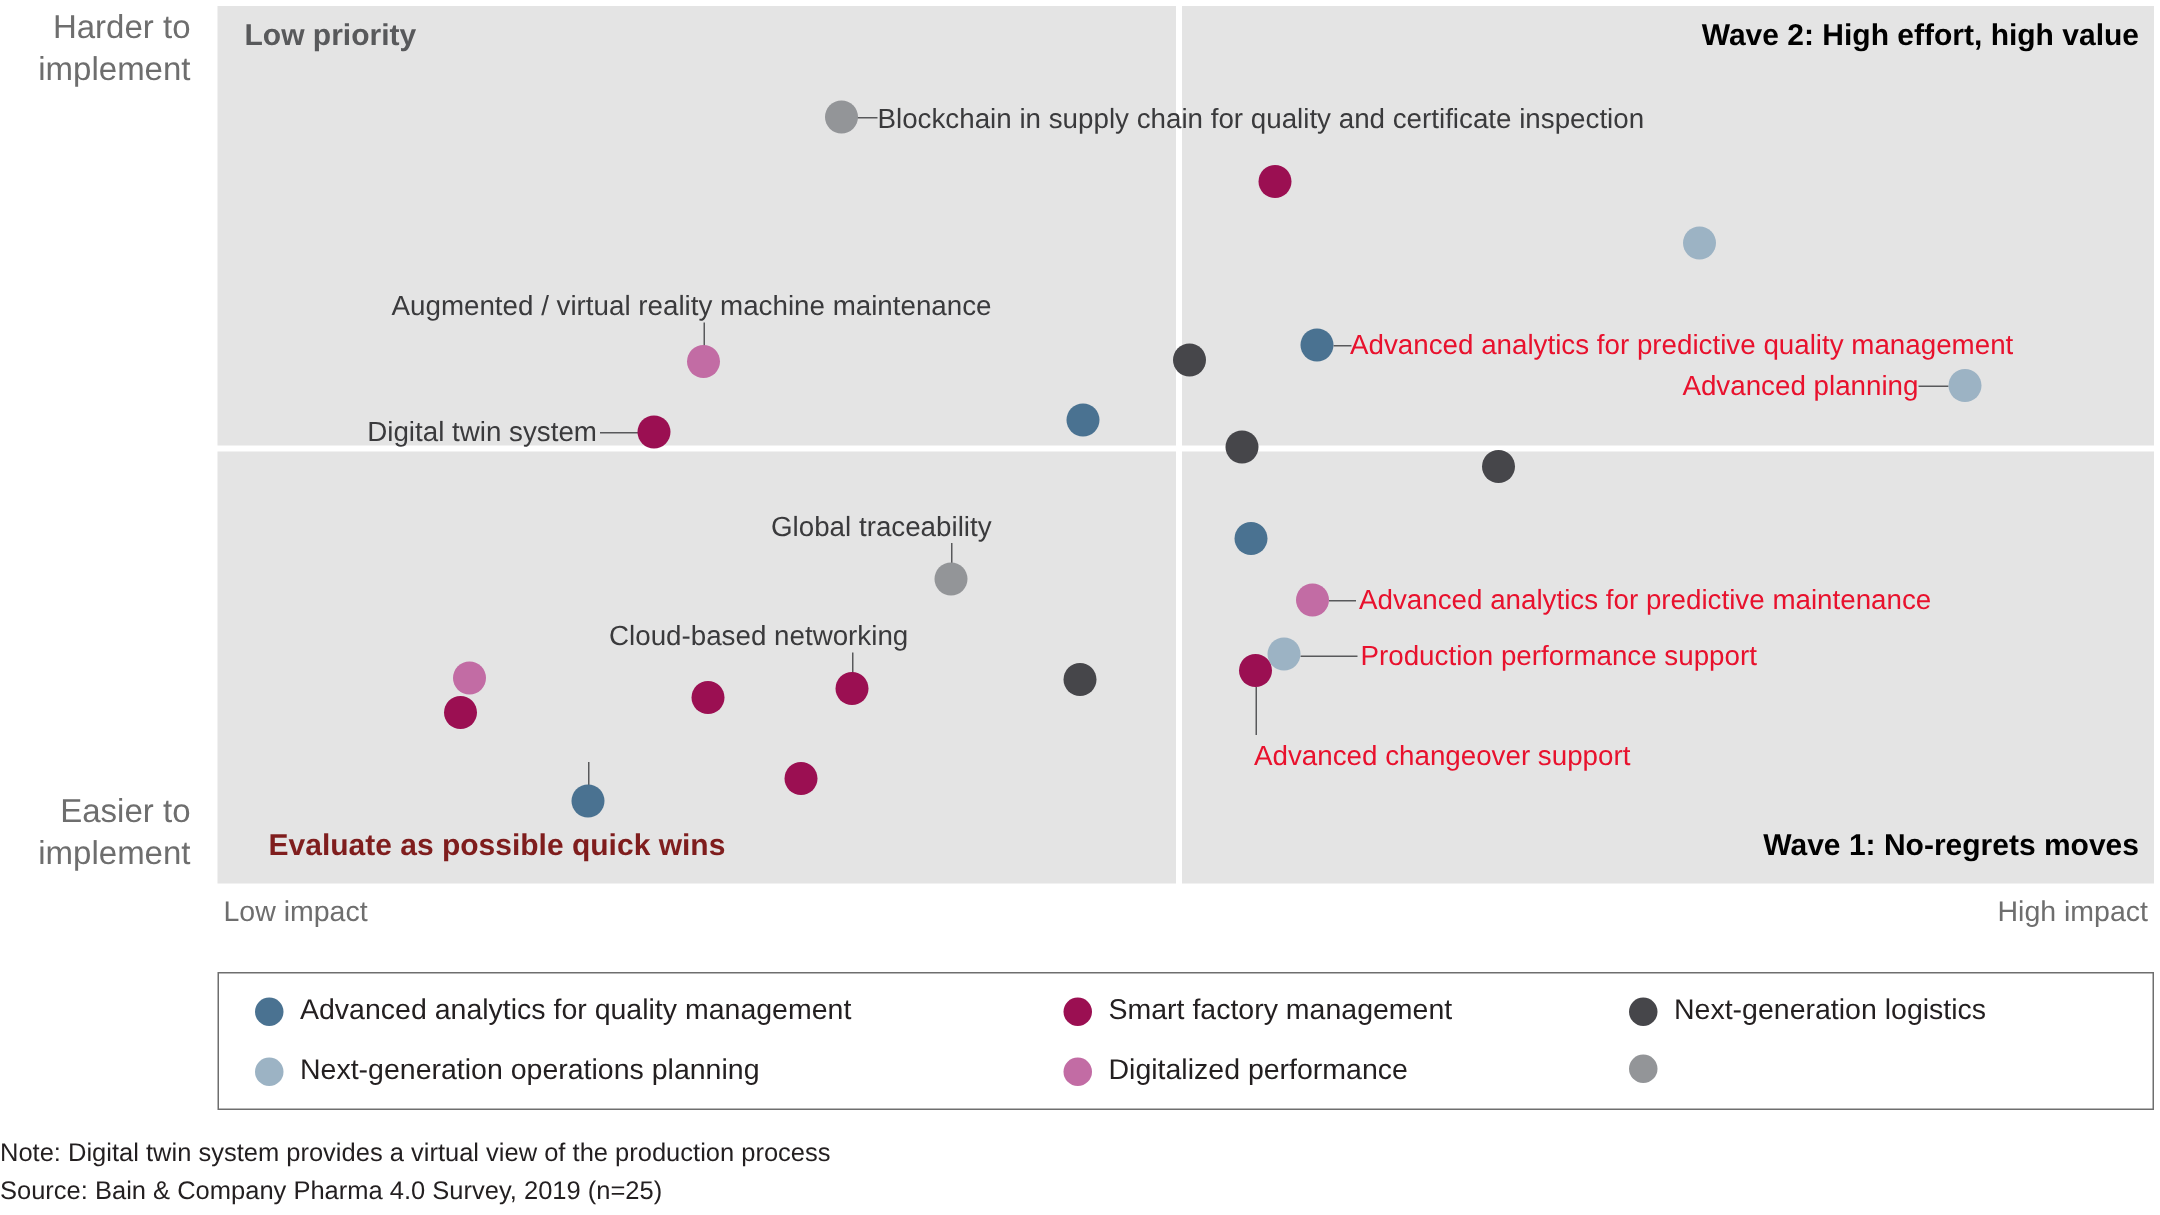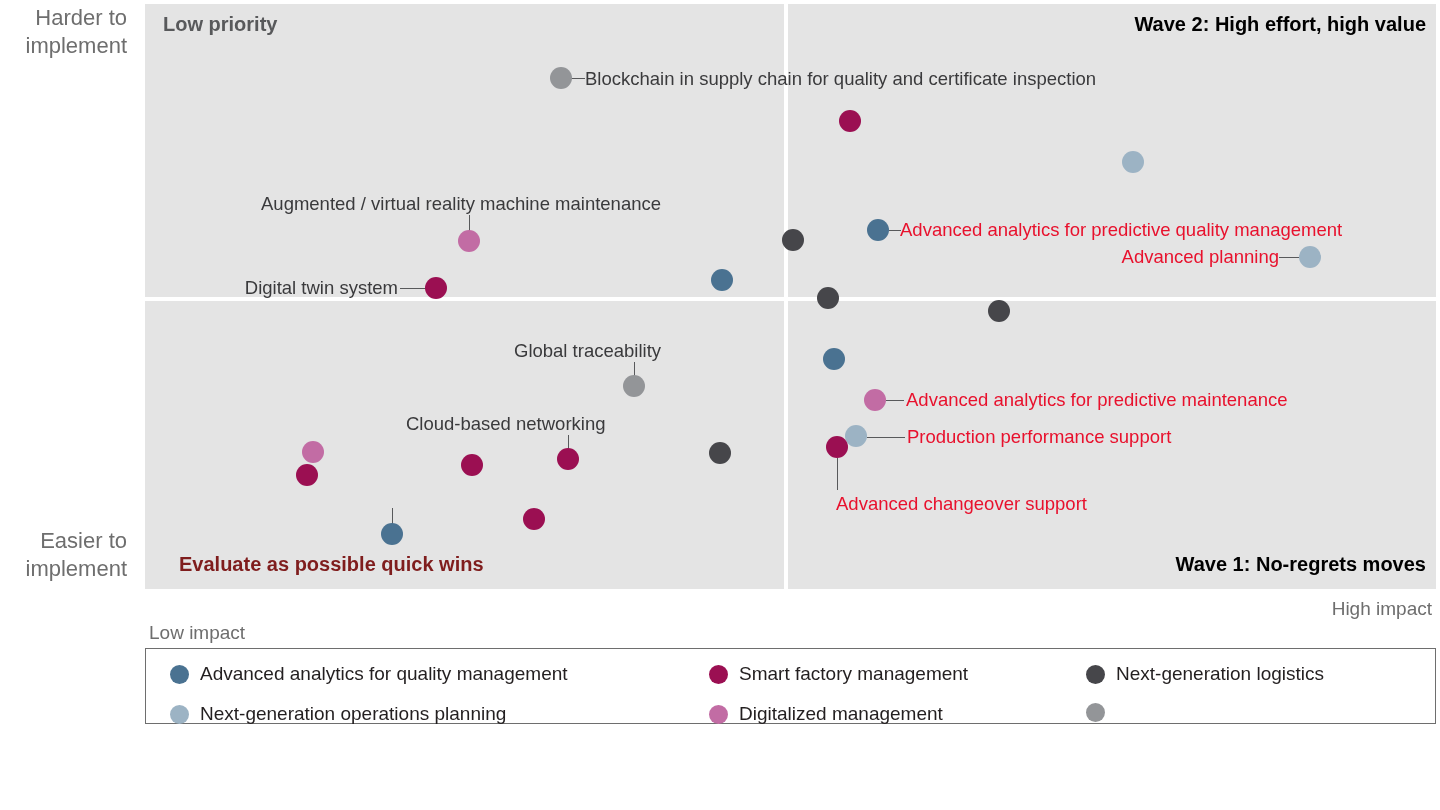--- a/index.html
+++ b/index.html
@@ -26,21 +26,21 @@
   }
   #axis-harder { top:4px; }
   #axis-easier { top:527px; }
 
   .axis-bottom {
     position:absolute;
     font-size:19px;
     color:#6e6e6e;
     top:598px;
   }
-  #axis-low-impact { left:149px;margin-top:24px; }
+  #axis-low-impact { left:149px; }
   #axis-high-impact { right:8px; }
 
   
   .quad {
     position:absolute;
     background:#e4e4e4;
   }
   #quad-tl { left:145px; top:4px;   width:639px; height:293px; }
   #quad-tr { left:788px; top:4px;   width:648px; height:293px; }
   #quad-bl { left:145px; top:301px; width:639px; height:288px; }
@@ -82,21 +82,21 @@
     line-height:1;
   }
   .plabel.dark { color:#3a3a3c; }
   .plabel.red  { color:#e8112d; }
   .plabel.right-align { text-align:right; }
 
   
   #legend {
     position:absolute;
     left:145px; top:648px;
-    width:1291px; height:76px;
+    width:1291px; height:92px;
     border:1px solid #6e6e6e;
     background:#ffffff;
   }
   .legend-item {
     position:absolute;
     display:flex;
     align-items:center;
     gap:11px;
     font-size:19px;
     color:#231f20;
@@ -202,25 +202,29 @@
     <div class="legend-item" style="left:24px; top:54px;">
       <span class="legend-swatch" style="background:#9cb3c4;"></span>
       <span>Next-generation operations planning</span>
     </div>
     <div class="legend-item" style="left:563px; top:14px;">
       <span class="legend-swatch" style="background:#9b0f52;"></span>
       <span>Smart factory management</span>
     </div>
     <div class="legend-item" style="left:563px; top:54px;">
       <span class="legend-swatch" style="background:#c26ca4;"></span>
-      <span>Digitalized management</span>
+      <span>Digitalized performance</span>
     </div>
     <div class="legend-item" style="left:940px; top:14px;">
       <span class="legend-swatch" style="background:#46464a;"></span>
       <span>Next-generation logistics</span>
     </div>
     <div class="legend-item" style="left:940px; top:54px;">
       <span class="legend-swatch" style="background:#939598;"></span>
     </div>
   </div>
 
+  <div id="footnotes">
+    <div>Note: Digital twin system provides a virtual view of the production process</div>
+    <div>Source: Bain &amp; Company Pharma 4.0 Survey, 2019 (n=25)</div>
+  </div>
 
 </div>
 
 </body></html>

